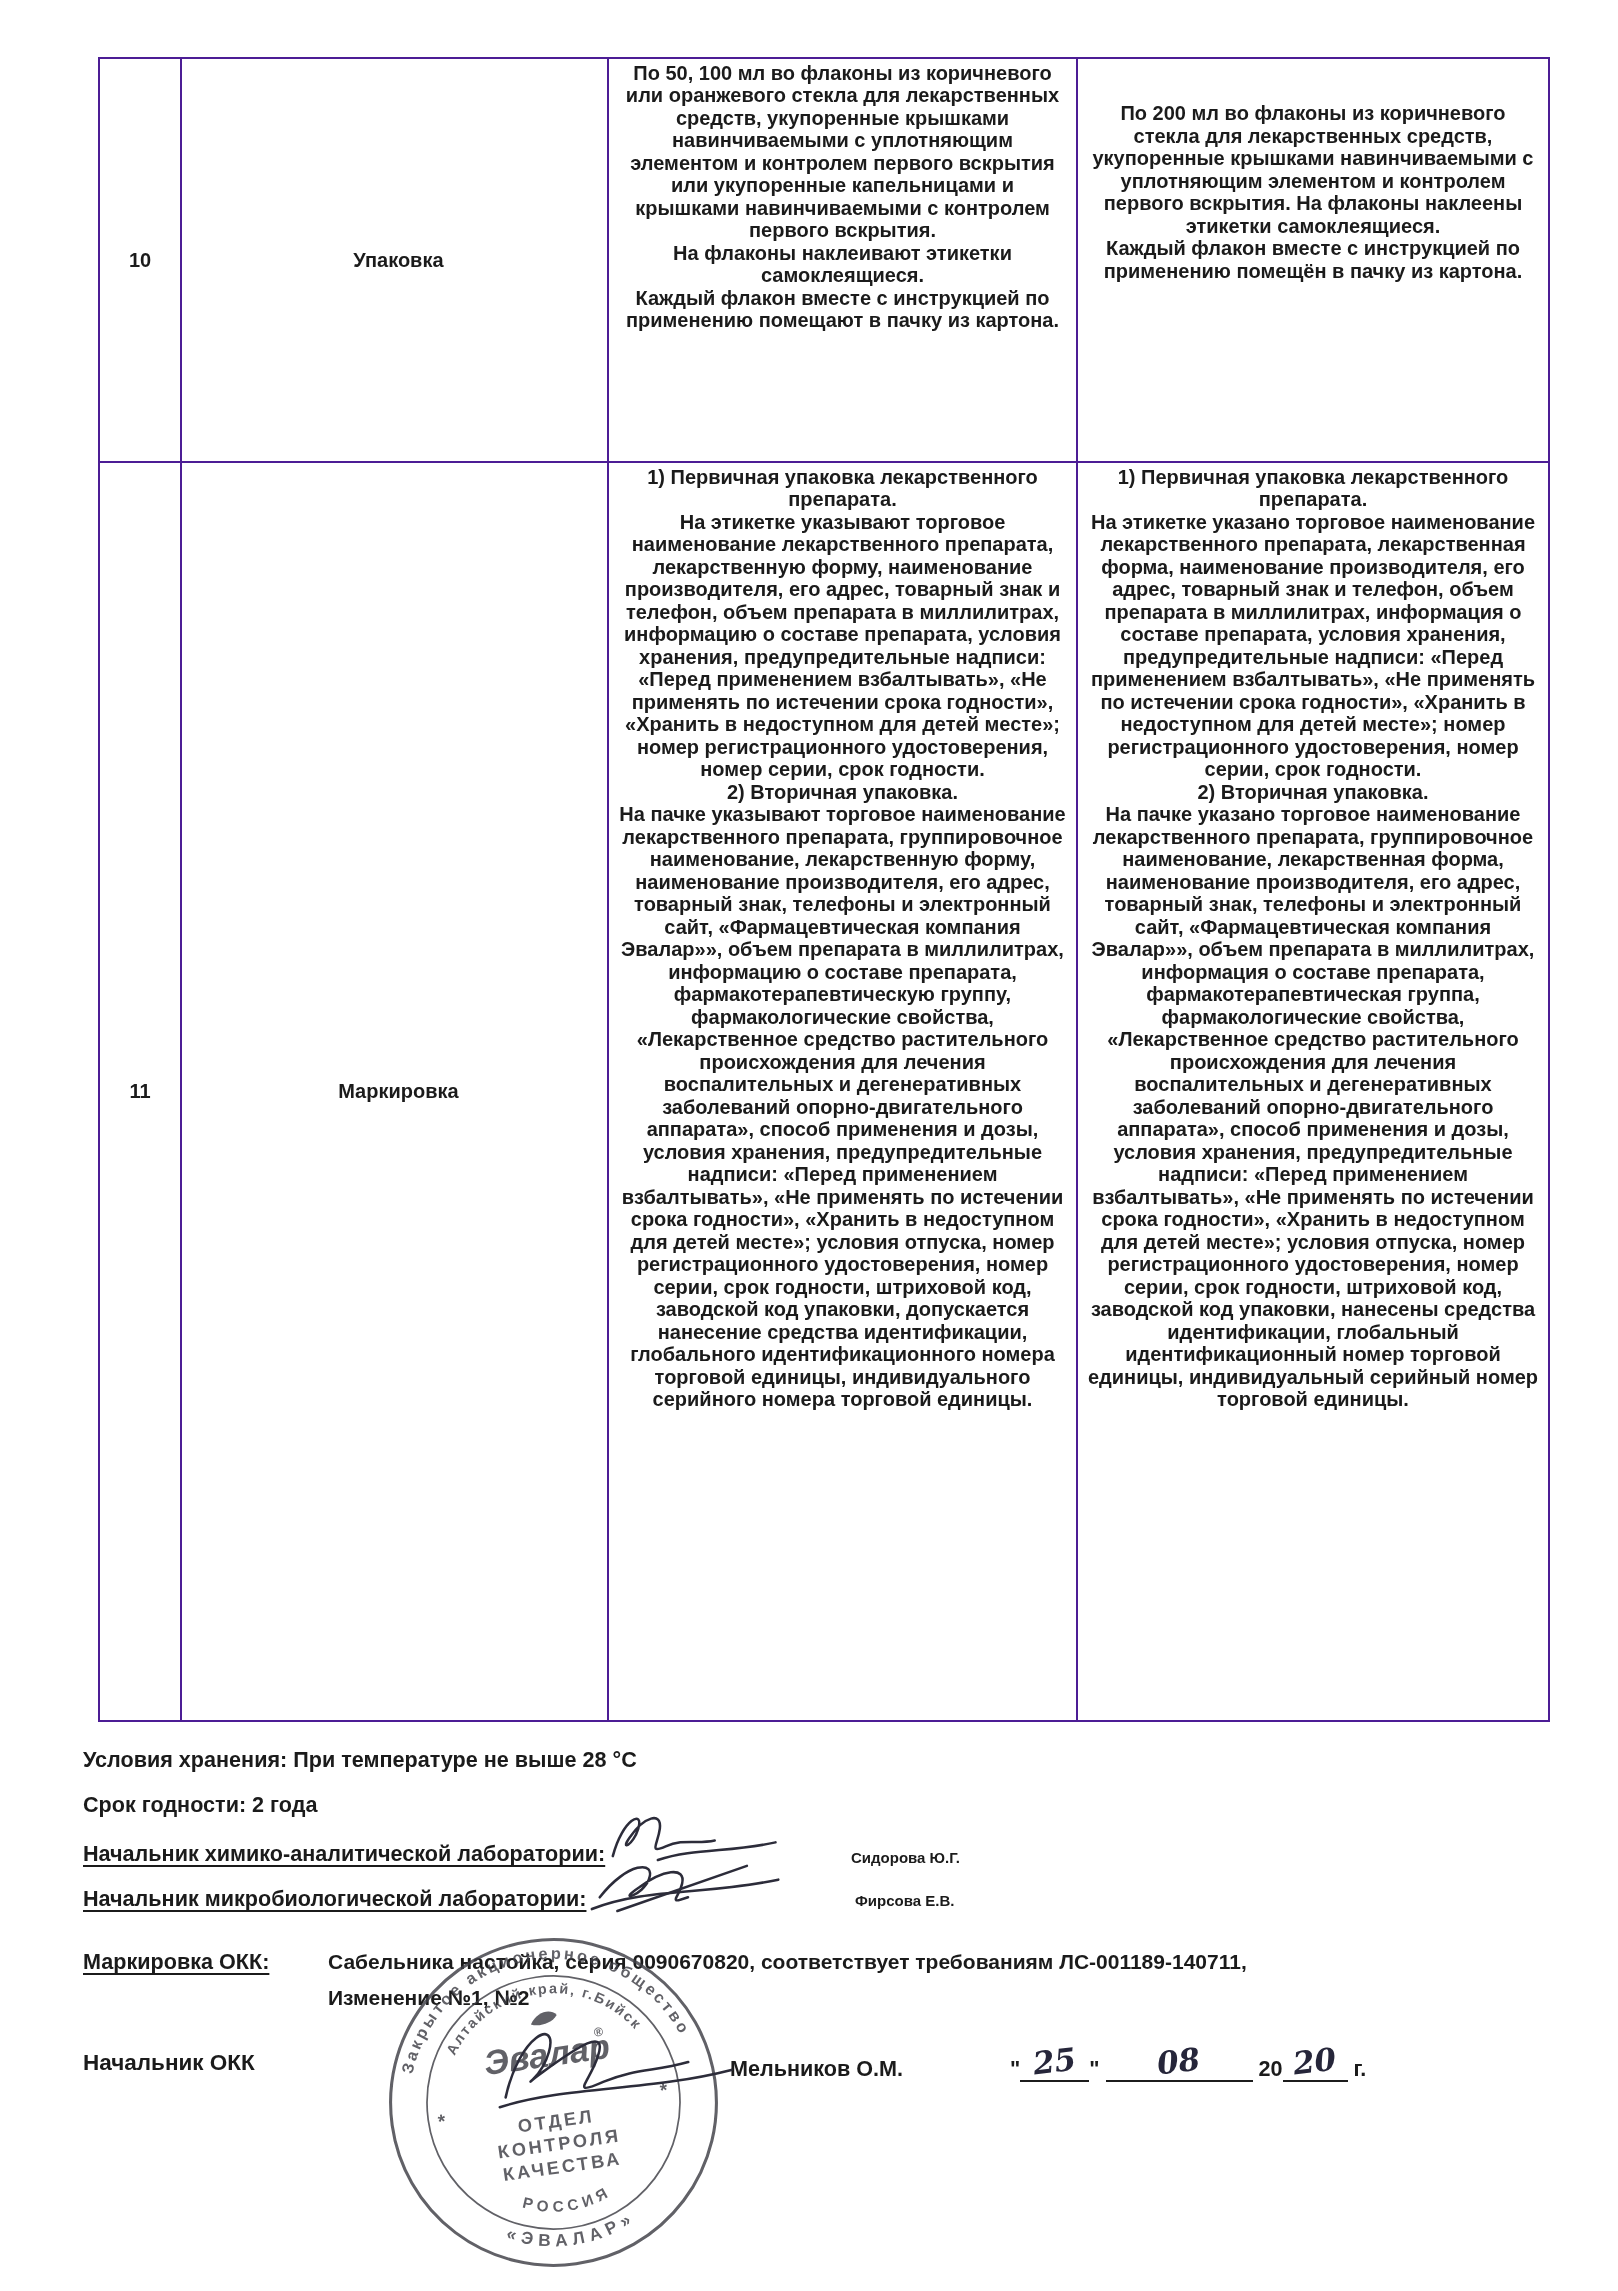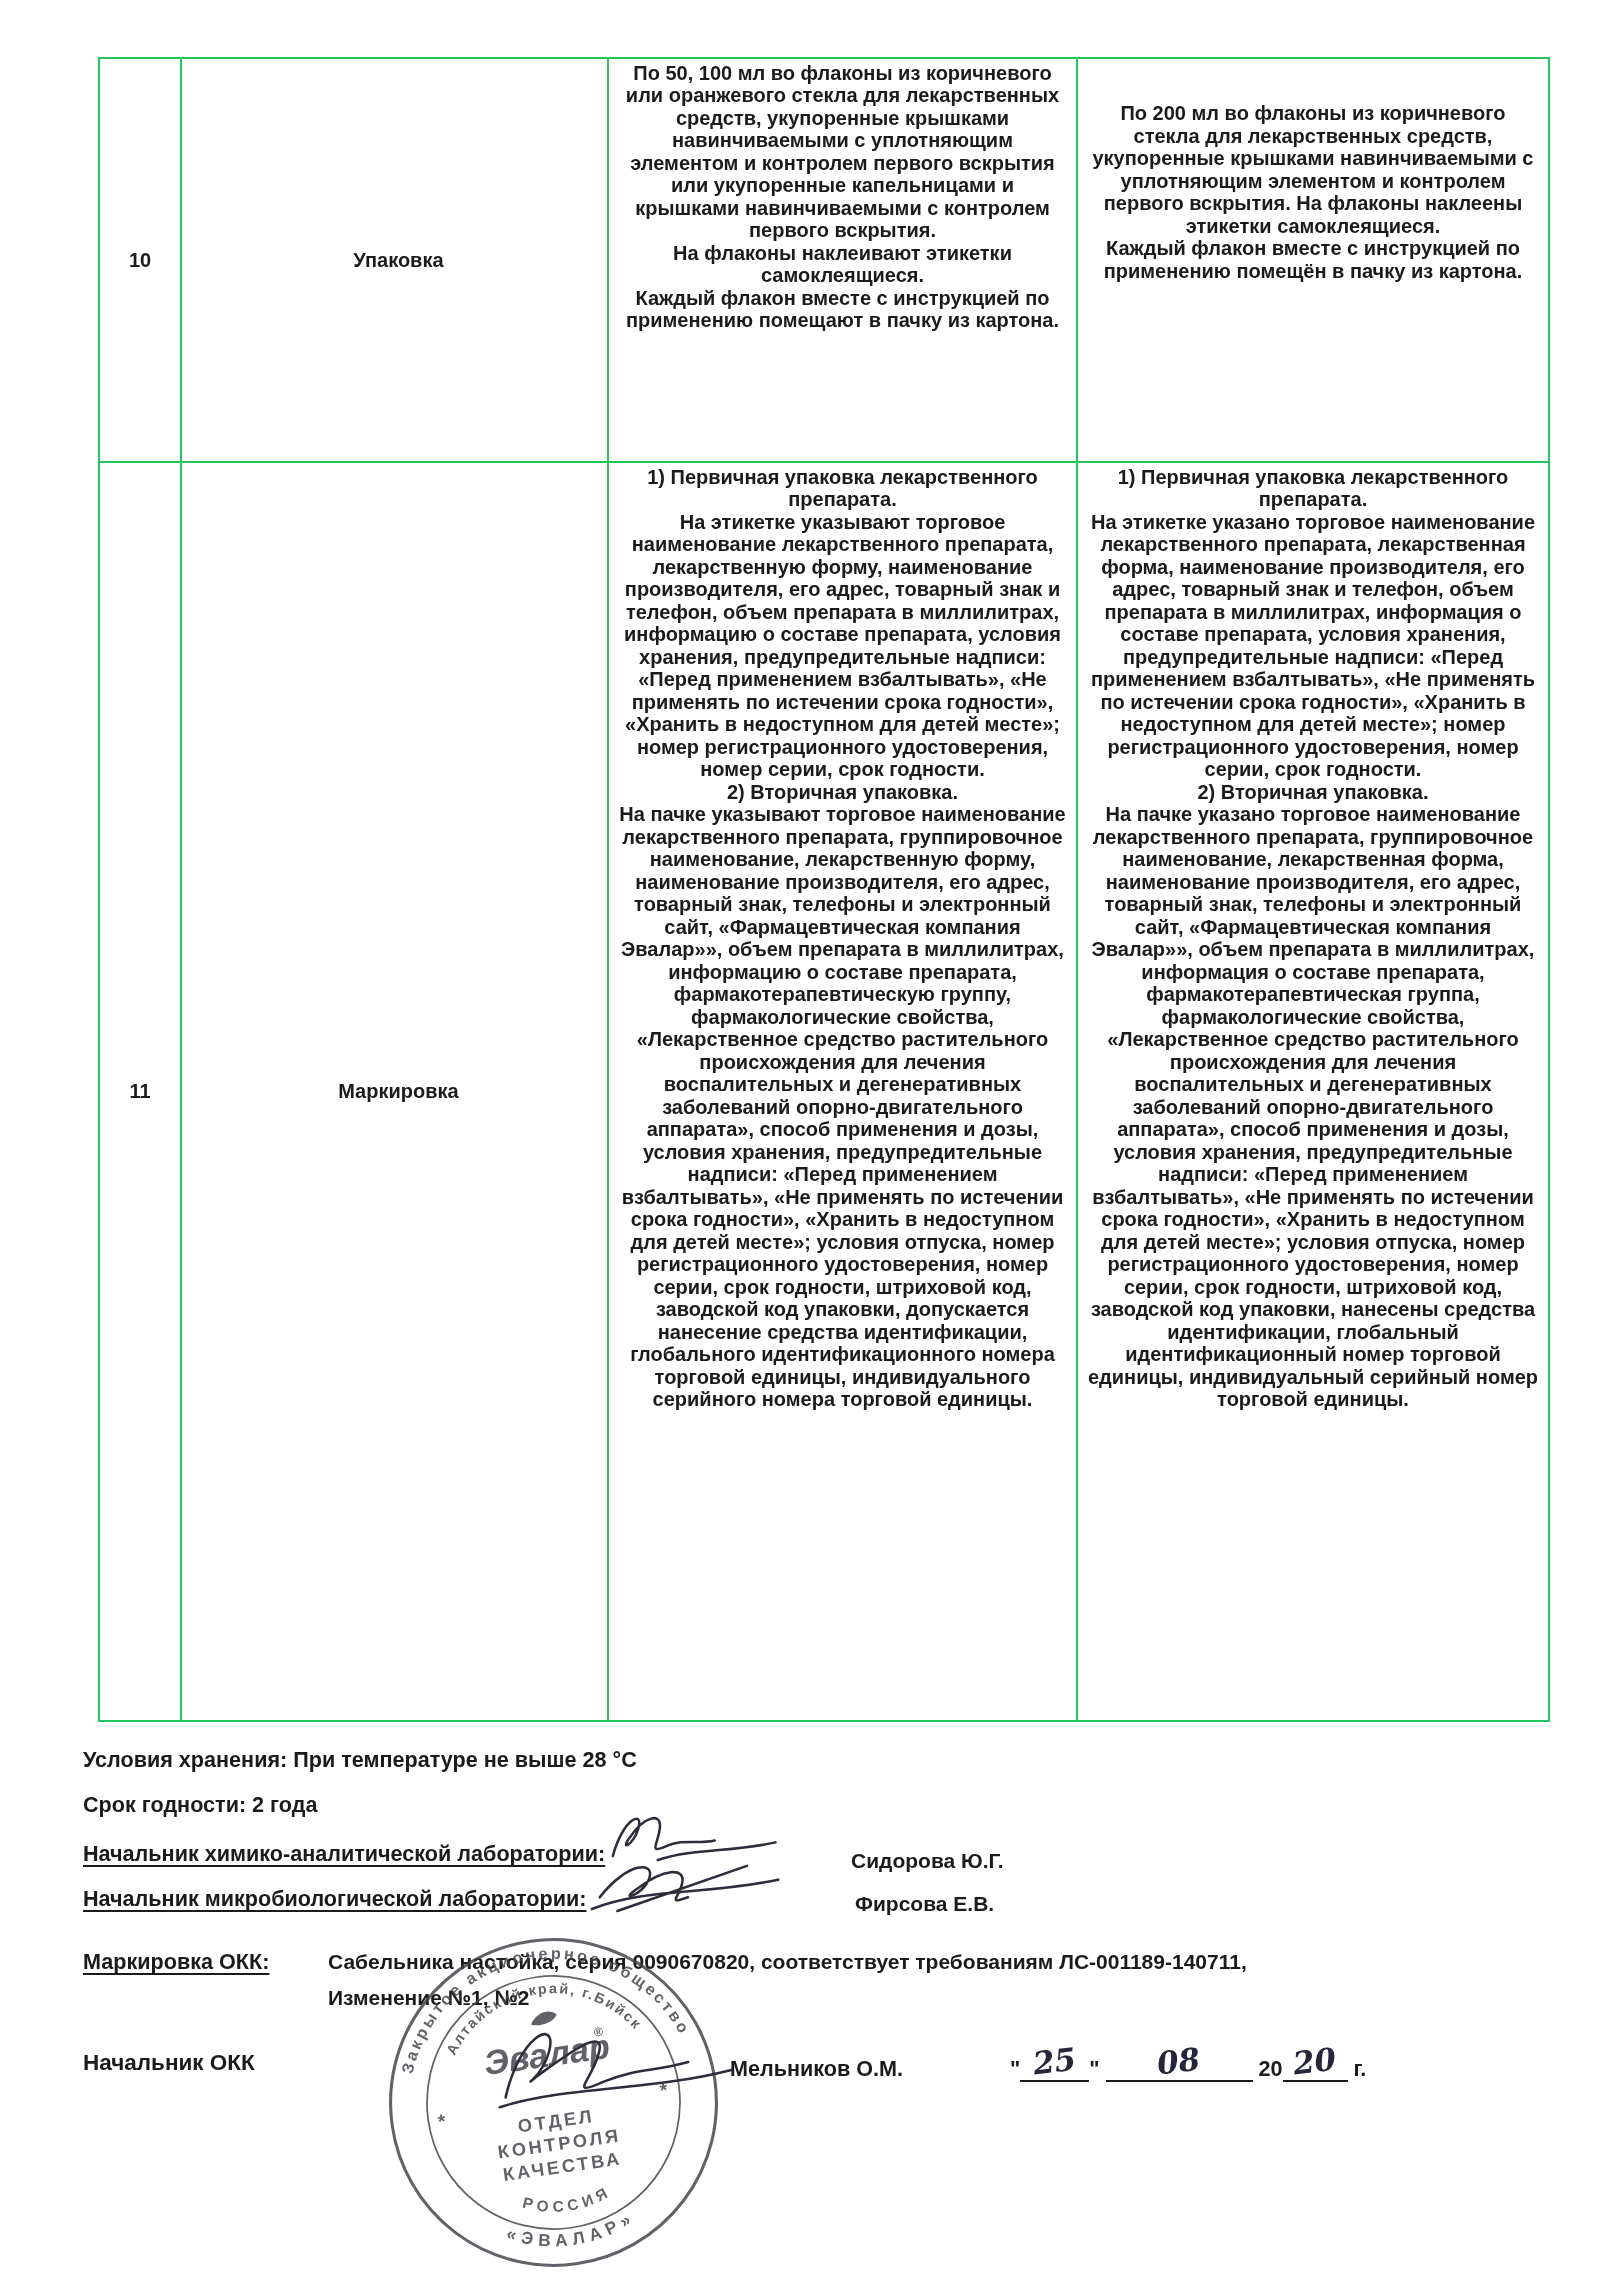--- a/index.html
+++ b/index.html
@@ -6,35 +6,35 @@
   .page {
     position:relative; width:1618px; height:2292px; background:#ffffff;
     font-family:"Liberation Sans", sans-serif; color:#1b1b1b; font-weight:bold;
     overflow:hidden;
   }
   table.doc-table {
     position:absolute; left:98px; top:57px; width:1451px;
     border-collapse:collapse; table-layout:fixed;
   }
   table.doc-table td {
-    border:2px solid #22c55e; font-size:20px; line-height:22.5px;
+    border:2px solid #4c1d95; font-size:20px; line-height:22.5px;
     overflow:hidden;
     margin-left:29px;
   }
   tr.r10 { height:404px; }
   tr.r11 { height:1259px; }
   td.c-num  { text-align:center; vertical-align:middle; font-size:20.6px;border-radius:16px; }
   td.c-name { text-align:center; vertical-align:middle; padding-left:8.8px; font-size:20.6px; }
   td.c-body { text-align:center; vertical-align:top; padding:2.9px 7.8px; white-space:pre-line; }
   td.pad-extra { padding-top:43px; }
 
   .abs { position:absolute; }
   .lbl { font-size:21.6px; }
   .u { text-decoration:underline; text-decoration-thickness:2px; text-underline-offset:3.9px; }
-  .name { font-size:21px; }
+  .name { font-size:15px; }
 
   .storage   { left:83px;  top:1747px; }
   .shelf     { left:83px;  top:1792px; }
   .chemlbl   { left:83px;  top:1841px; }
   .chemname  { left:851px; top:1849px; }
   .microlbl  { left:83px;  top:1886px; }
   .microname { left:855px; top:1892px; }
   .okklbl    { left:83px;  top:1949px; }
   .okkline1  { left:328px; top:1950px; width:1206px; font-size:21px; }
   .okkline2  { left:328px; top:1986px; font-size:21px; }

